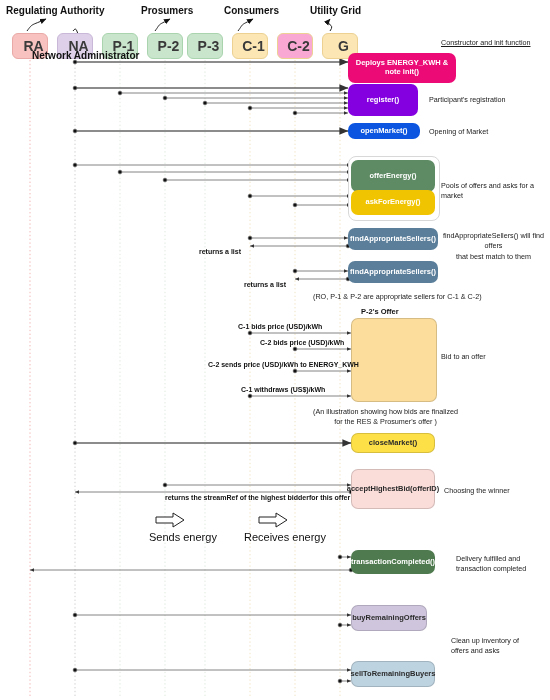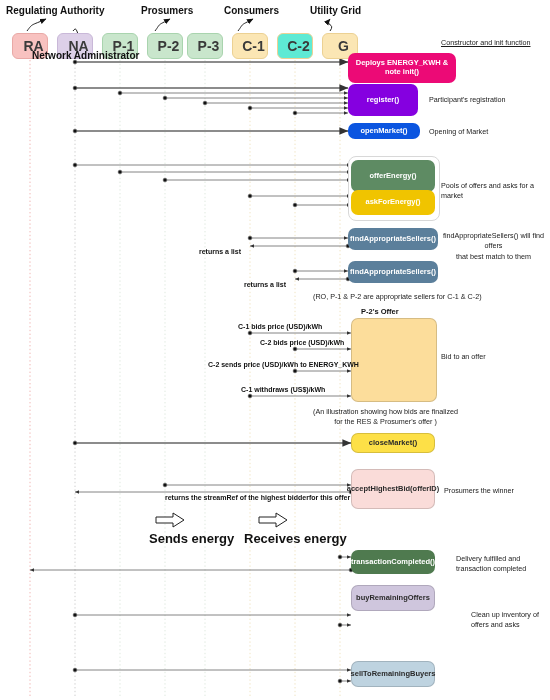--- a/index.html
+++ b/index.html
@@ -22,21 +22,21 @@
   .msgbox.dark{color:#2b2b2b;}
 
   .note{position:absolute;font-size:7.2px;color:#1a1a1a;line-height:1.45;white-space:pre-line;}
   .note.ctr{text-align:center;}
 
   .arrowlbl{position:absolute;font-size:7px;color:#111;white-space:nowrap;font-weight:bold;}
 
   .poolwrap{position:absolute;border:1px solid #d8d8d8;border-radius:8px;background:#fff;}
 
   .blockarrow{position:absolute;}
-  .balabel{position:absolute;font-size:13px;font-weight:bold;color:#111;white-space:nowrap;}
+  .balabel{position:absolute;font-size:11px;font-weight:normal;color:#111;white-space:nowrap;}
 
   .offerttl{position:absolute;font-size:7.5px;font-weight:bold;color:#111;white-space:nowrap;}
 </style>
 </head>
 <body>
 
 <div id="stage">
 
   <svg class="layer" viewBox="0 0 550 700" xmlns="http://www.w3.org/2000/svg">
     <defs>
@@ -194,21 +194,21 @@
       </g>
   </svg>
 
   <div id="actors-root">
       <div class="actor" style="left: 12px; top: 33px; background: rgb(248, 194, 192); border-color: rgb(233, 169, 166);">RA</div>
       <div class="actor" style="left: 57px; top: 33px; background: rgb(221, 208, 232); border-color: rgb(201, 184, 216);">NA</div>
       <div class="actor" style="left: 102px; top: 33px; background: rgb(201, 230, 204); border-color: rgb(169, 212, 174);">P-1</div>
       <div class="actor" style="left: 147px; top: 33px; background: rgb(201, 230, 204); border-color: rgb(169, 212, 174);">P-2</div>
       <div class="actor" style="left: 187px; top: 33px; background: rgb(201, 230, 204); border-color: rgb(169, 212, 174);">P-3</div>
       <div class="actor" style="left: 232px; top: 33px; background: rgb(251, 230, 180); border-color: rgb(236, 209, 147);">C-1</div>
-      <div class="actor" style="left: 277px; top: 33px; background: #5eead4; border-color: rgb(236, 209, 147);">C-2</div>
+      <div class="actor" style="left: 277px; top: 33px; background: #f9a8d4; border-color: rgb(236, 209, 147);">C-2</div>
       <div class="actor" style="left: 322px; top: 33px; background: rgb(251, 230, 180); border-color: rgb(236, 209, 147);">G</div>
     </div>
 
   <div id="callouts-root">
       <div class="callout" style="left: 6px; top: 5px;">Regulating Authority</div>
       <div class="callout" style="left: 32px; top: 22px; margin-top: 28px;">Network Administrator</div>
       <div class="callout" style="left: 141px; top: 5px;">Prosumers</div>
       <div class="callout" style="left: 224px; top: 5px;">Consumers</div>
       <div class="callout" style="left: 310px; top: 5px;">Utility Grid</div>
     </div>
@@ -220,41 +220,41 @@
       <div class="msgbox white" style="left: 348px; top: 84px; width: 70px; height: 32px; background: rgb(133, 0, 224);">register()</div>
       <div class="msgbox white" style="left: 348px; top: 123px; width: 72px; height: 16px; background: rgb(11, 85, 224);">openMarket()</div>
       <div class="msgbox white" style="left: 351px; top: 160px; width: 84px; height: 32px; background: rgb(94, 139, 99);">offerEnergy()</div>
       <div class="msgbox white" style="left: 351px; top: 190px; width: 84px; height: 25px; background: rgb(240, 196, 0);">askForEnergy()</div>
       <div class="msgbox white" style="left: 348px; top: 228px; width: 90px; height: 22px; background: rgb(91, 127, 155);">findAppropriateSellers()</div>
       <div class="msgbox white" style="left: 348px; top: 261px; width: 90px; height: 22px; background: rgb(91, 127, 155);">findAppropriateSellers()</div>
       <div class="msgbox dark" style="left: 351px; top: 318px; width: 86px; height: 84px; background: rgb(252, 221, 155); border: 1px solid rgba(0, 0, 0, 0.15);"></div>
       <div class="msgbox dark" style="left: 351px; top: 433px; width: 84px; height: 20px; background: #fde047; border: 1px solid rgba(0, 0, 0, 0.15);">closeMarket()</div>
       <div class="msgbox dark" style="left: 351px; top: 469px; width: 84px; height: 40px; background: rgb(250, 220, 217); border: 1px solid rgba(0, 0, 0, 0.15);">acceptHighestBid(offerID)</div>
       <div class="msgbox white" style="left: 351px; top: 550px; width: 84px; height: 24px; background: rgb(79, 122, 79);">transactionCompleted()</div>
-      <div class="msgbox dark" style="left: 351px; top: 585px; width: 84px; height: 26px; background: rgb(207, 198, 221); border: 1px solid rgba(0, 0, 0, 0.15);">buyRemainingOffers</div>
+      <div class="msgbox dark" style="left: 351px; top: 605px; width: 76px; height: 26px; background: rgb(207, 198, 221); border: 1px solid rgba(0, 0, 0, 0.15);">buyRemainingOffers</div>
       <div class="msgbox dark" style="left: 351px; top: 661px; width: 84px; height: 26px; background: rgb(190, 211, 224); border: 1px solid rgba(0, 0, 0, 0.15);">sellToRemainingBuyers</div>
     </div>
 
   <div class="offerttl" style="left: 361px; top: 307px;">P-2's Offer</div>
 
   <div id="notes-root">
       <div class="note" style="left: 441px; top: 38px; text-decoration: underline;">Constructor and init function</div>
       <div class="note" style="left: 429px; top: 95px;">Participant's registration</div>
       <div class="note" style="left: 429px; top: 127px;">Opening of Market</div>
       <div class="note" style="left: 441px; top: 181px;">Pools of offers and asks for a market</div>
       <div class="note ctr" style="left: 437px; top: 231px;">findAppropriateSellers() will find offers
 that best match to them</div>
       <div class="note" style="left: 313px; top: 292px;">(RO, P-1 &amp; P-2 are appropriate sellers for C-1 &amp; C-2)</div>
       <div class="note" style="left: 441px; top: 352px;">Bid to an offer</div>
       <div class="note ctr" style="left: 313px; top: 407px;">(An illustration showing how bids are finalized
 for the RES &amp; Prosumer's offer )</div>
-      <div class="note" style="left: 444px; top: 486px;">Prosumers the winner</div>
+      <div class="note" style="left: 444px; top: 486px;">Choosing the winner</div>
       <div class="note" style="left: 456px; top: 554px;">Delivery fulfilled and
 transaction completed</div>
-      <div class="note" style="left: 451px; top: 610px; margin-left: 20px;">Clean up inventory of
+      <div class="note" style="left: 451px; top: 636px;">Clean up inventory of
 offers and asks</div>
     </div>
 
   <div id="arrowlabels-root">
       <div class="arrowlbl" style="left: 199px; top: 248px;">returns a list</div>
       <div class="arrowlbl" style="left: 244px; top: 281px;">returns a list</div>
       <div class="arrowlbl" style="left: 238px; top: 323px;">C-1 bids price (USD)/kWh</div>
       <div class="arrowlbl" style="left: 260px; top: 339px;">C-2 bids price (USD)/kWh</div>
       <div class="arrowlbl" style="left: 208px; top: 361px;">C-2 sends price (USD)/kWh to ENERGY_KWH</div>
       <div class="arrowlbl" style="left: 241px; top: 386px;">C-1 withdraws (US$)/kWh</div>

